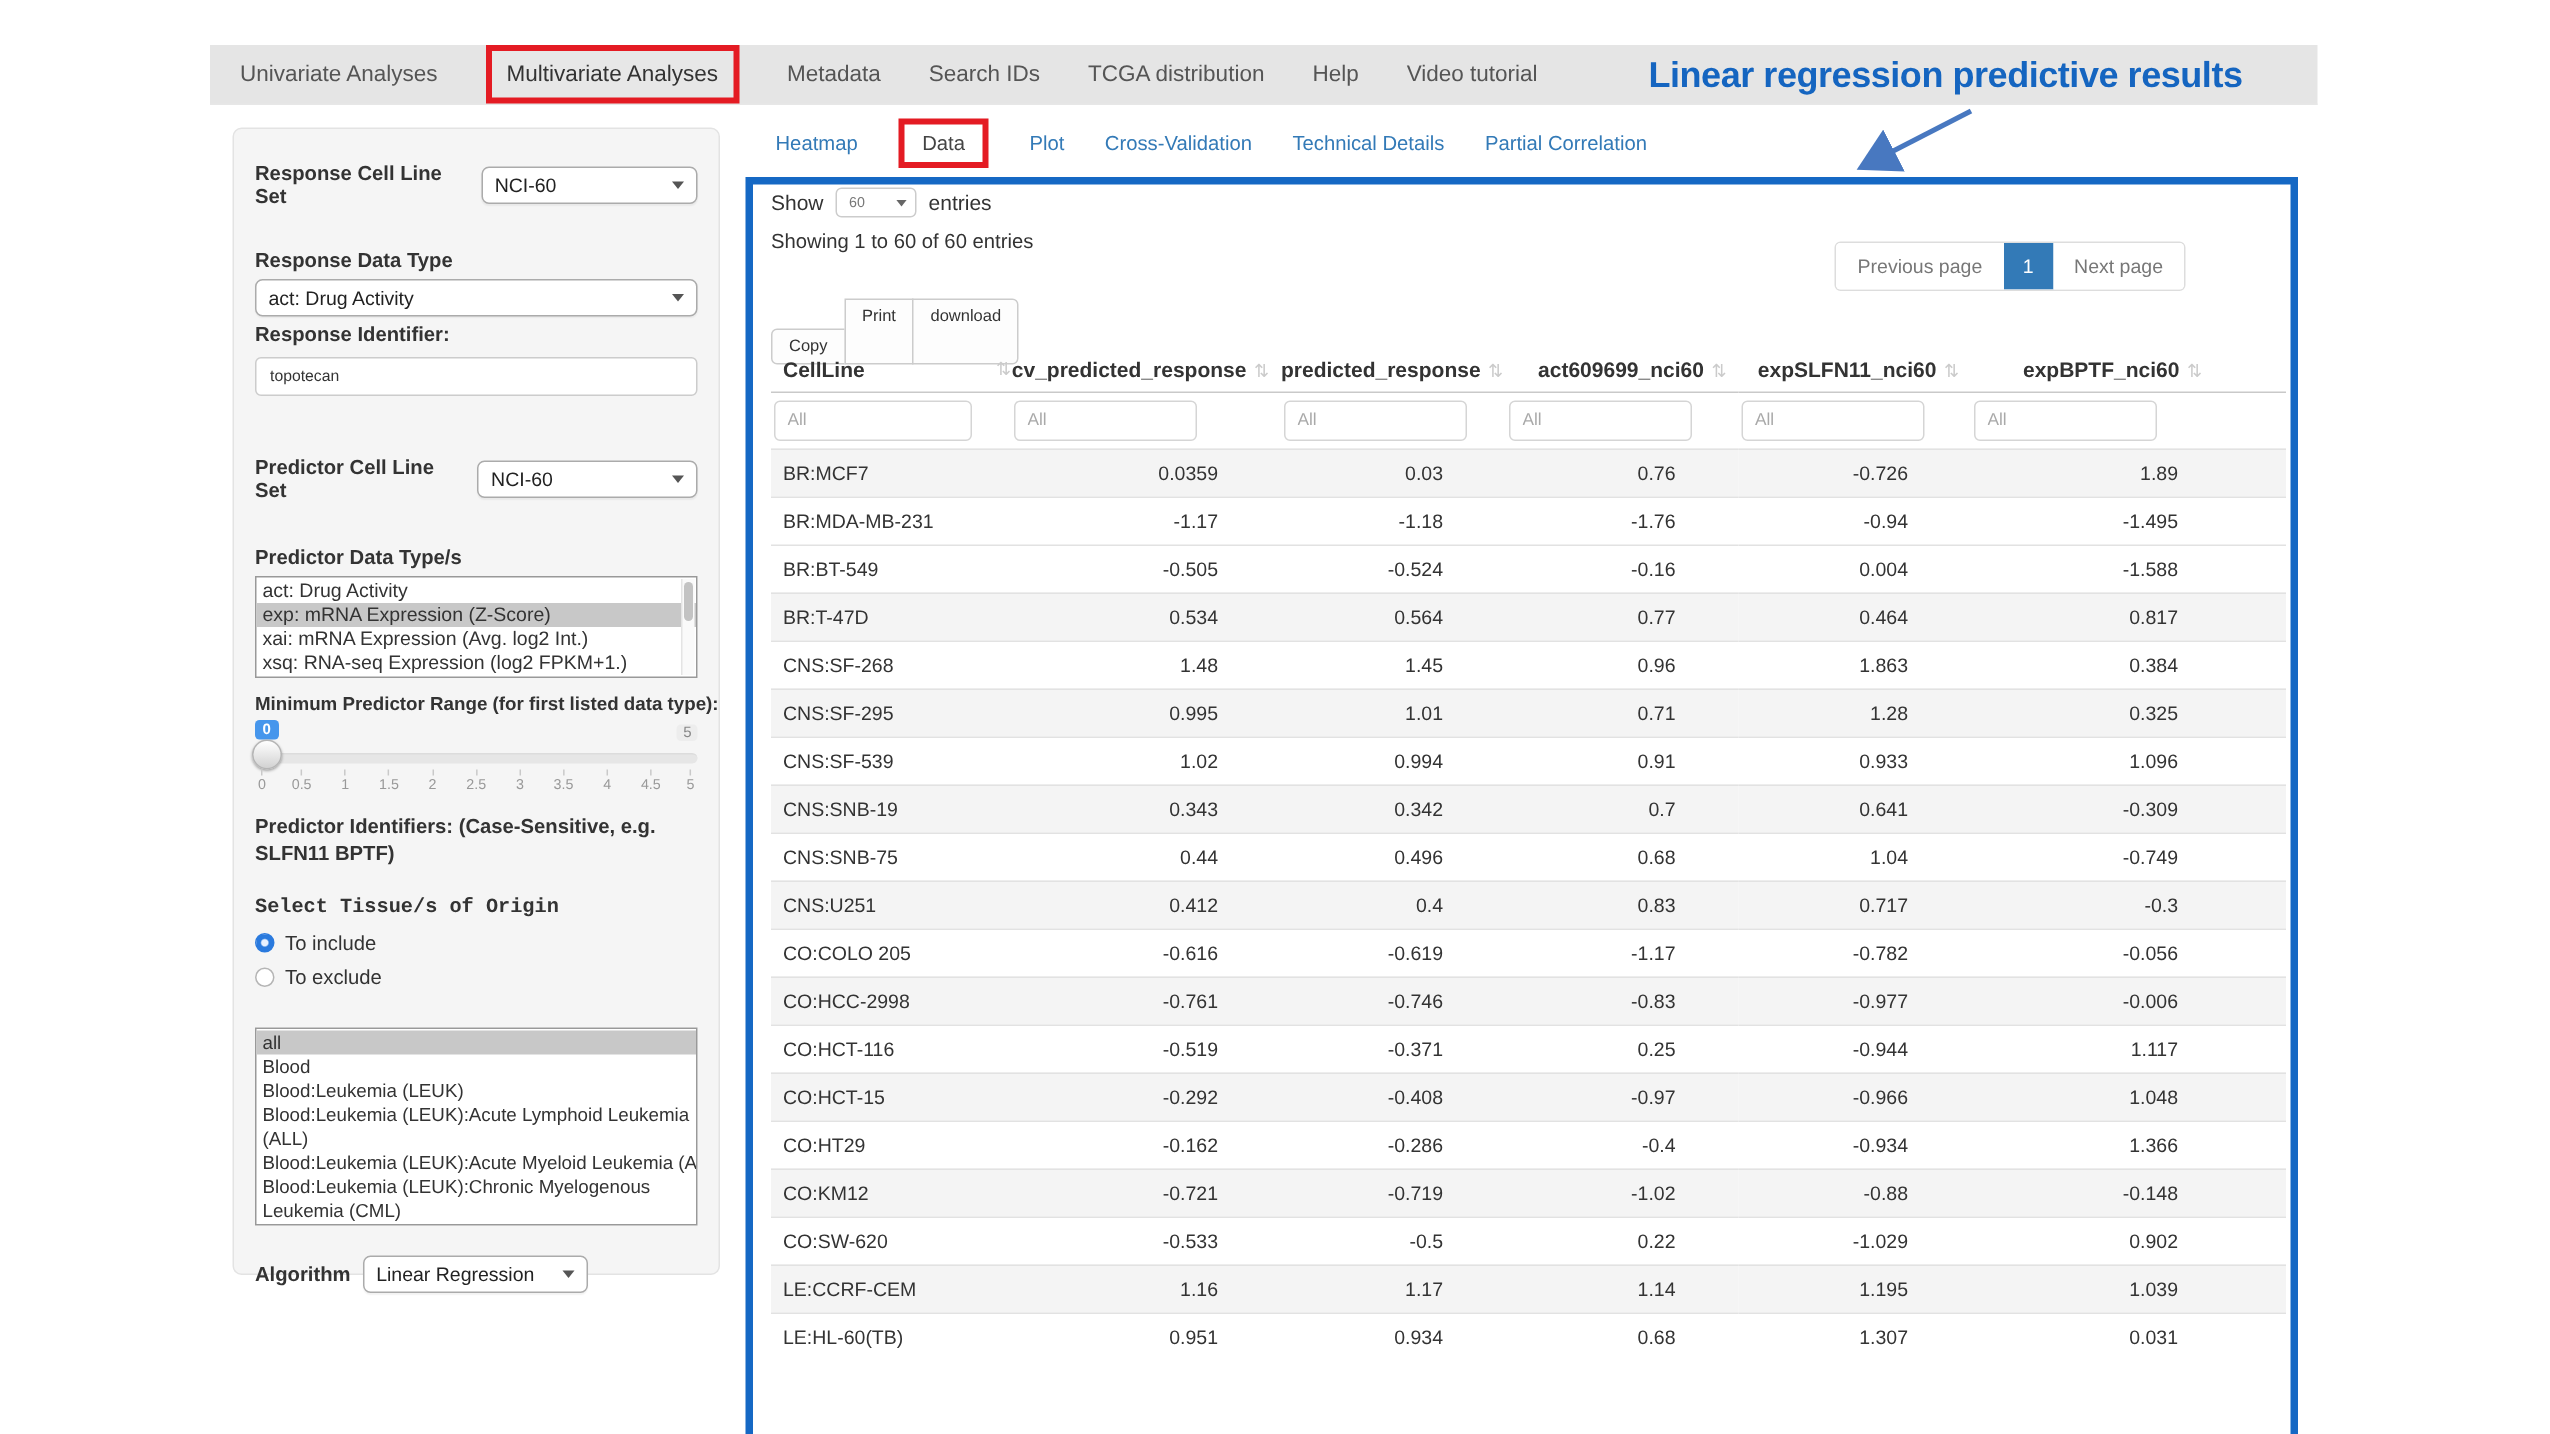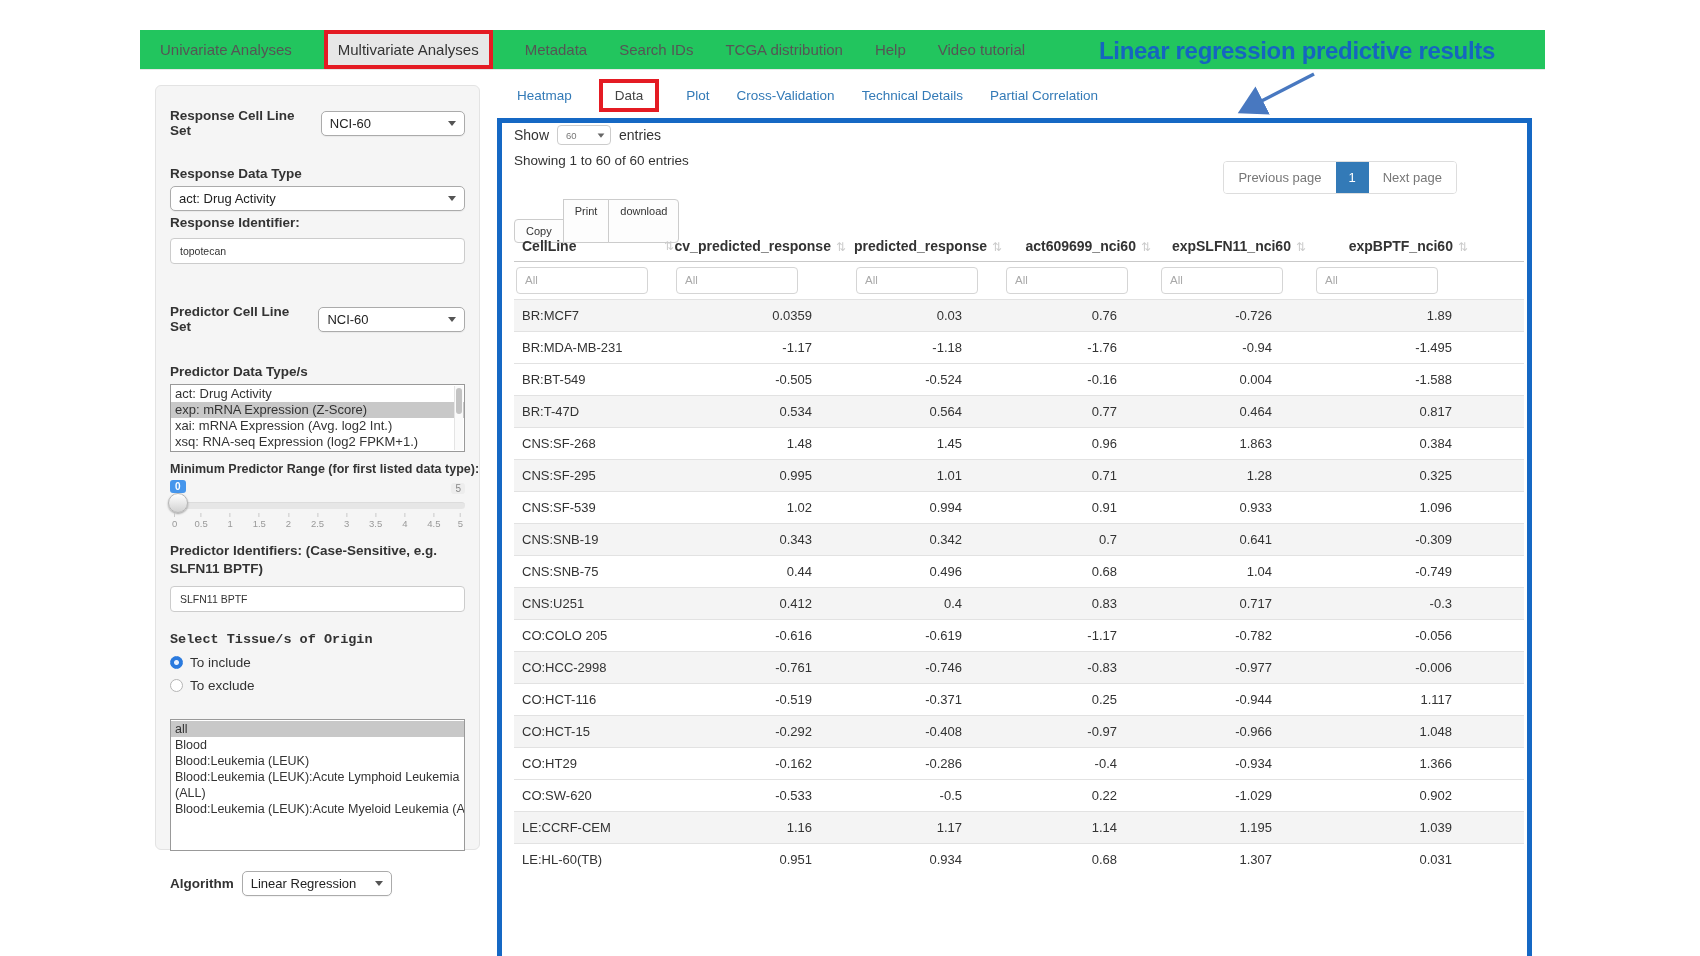--- a/index.html
+++ b/index.html
@@ -2,21 +2,21 @@
 <html><head>
 <meta charset="utf-8">
 <style>
   * { margin:0; padding:0; box-sizing:border-box; }
   html,body { width:1700px; height:956px; background:#ffffff; overflow:hidden;
     font-family:"Liberation Sans","DejaVu Sans",sans-serif; color:#333; }
   body { position:relative; }
 
   
   .topbar { position:absolute; left:140px; top:30px; width:1405px; height:40px;
-    background:#22c55e; border-bottom:1px solid #e7e7e7; display:flex; align-items:center;
+    background:#e5e5e5; border-bottom:1px solid #e7e7e7; display:flex; align-items:center;
     padding-left:20px; gap:32px; font-size:15px; color:#555; }
   .nav-item { white-space:nowrap; cursor:pointer; }
   .nav-item.active { background:#e7e7e7; border:4px solid #e41b23; padding:7px 10px; color:#333; }
 
   
   .annotation-title { position:absolute; top:37px; left:1055px; width:440px; text-align:right;
     font-size:24px; font-weight:bold; color:#1565c0; letter-spacing:-0.3px; }
   .annotation-arrow { position:absolute; left:1232px; top:70px; }
 
   
@@ -181,38 +181,38 @@
         <span class="tick" style="left: 50%; transform: translateX(-50%);">2.5</span>
         <span class="tick" style="left: 60%; transform: translateX(-50%);">3</span>
         <span class="tick" style="left: 70%; transform: translateX(-50%);">3.5</span>
         <span class="tick" style="left: 80%; transform: translateX(-50%);">4</span>
         <span class="tick" style="left: 90%; transform: translateX(-50%);">4.5</span>
         <span class="tick" style="left: 100%; transform: translateX(-100%);">5</span>
       </div>
   </div>
 
   <div class="lbl" style="margin-top:12px; line-height:18px;">Predictor Identifiers: (Case-Sensitive, e.g. SLFN11 BPTF)</div>
-  <input class="txt-input" style="margin-top: 8px;" value="SLFN11 BPTF">
 
   <div class="lbl" style="margin-top:20px;font-family:Liberation Mono, monospace;">Select Tissue/s of Origin</div>
   <div class="radio-row">
     <span class="radio checked"></span>
     <span class="radio-label">To include</span>
   </div>
   <div class="radio-row">
     <span class="radio"></span>
     <span class="radio-label">To exclude</span>
   </div>
 
   <div class="listbox" style="margin-top:26px; height:132px;">
     <div class="opt selected">all</div>
     <div class="opt">Blood</div>
     <div class="opt">Blood:Leukemia (LEUK)</div>
     <div class="opt">Blood:Leukemia (LEUK):Acute Lymphoid Leukemia (ALL)</div>
     <div class="opt" style="white-space:nowrap;">Blood:Leukemia (LEUK):Acute Myeloid Leukemia (AML)</div>
+    <div class="opt">Blood:Leukemia (LEUK):Chronic Myelogenous Leukemia (CML)</div>
   </div>
 
   <div class="form-row" style="margin-top:20px;">
     <span class="lbl">Algorithm</span>
     <span class="sel" style="width:150px;">
       <span>Linear Regression</span>
       <span class="chev"></span>
     </span>
   </div>
 </div>
@@ -407,20 +407,28 @@
           <td class="c-num c-last">1.048</td>
         </tr>
         <tr>
           <td class="c-name">CO:HT29</td>
           <td class="c-num">-0.162</td>
           <td class="c-num">-0.286</td>
           <td class="c-num">-0.4</td>
           <td class="c-num">-0.934</td>
           <td class="c-num c-last">1.366</td>
         </tr>
+        <tr class="stripe">
+          <td class="c-name">CO:KM12</td>
+          <td class="c-num">-0.721</td>
+          <td class="c-num">-0.719</td>
+          <td class="c-num">-1.02</td>
+          <td class="c-num">-0.88</td>
+          <td class="c-num c-last">-0.148</td>
+        </tr>
         <tr>
           <td class="c-name">CO:SW-620</td>
           <td class="c-num">-0.533</td>
           <td class="c-num">-0.5</td>
           <td class="c-num">0.22</td>
           <td class="c-num">-1.029</td>
           <td class="c-num c-last">0.902</td>
         </tr>
         <tr class="stripe">
           <td class="c-name">LE:CCRF-CEM</td>

